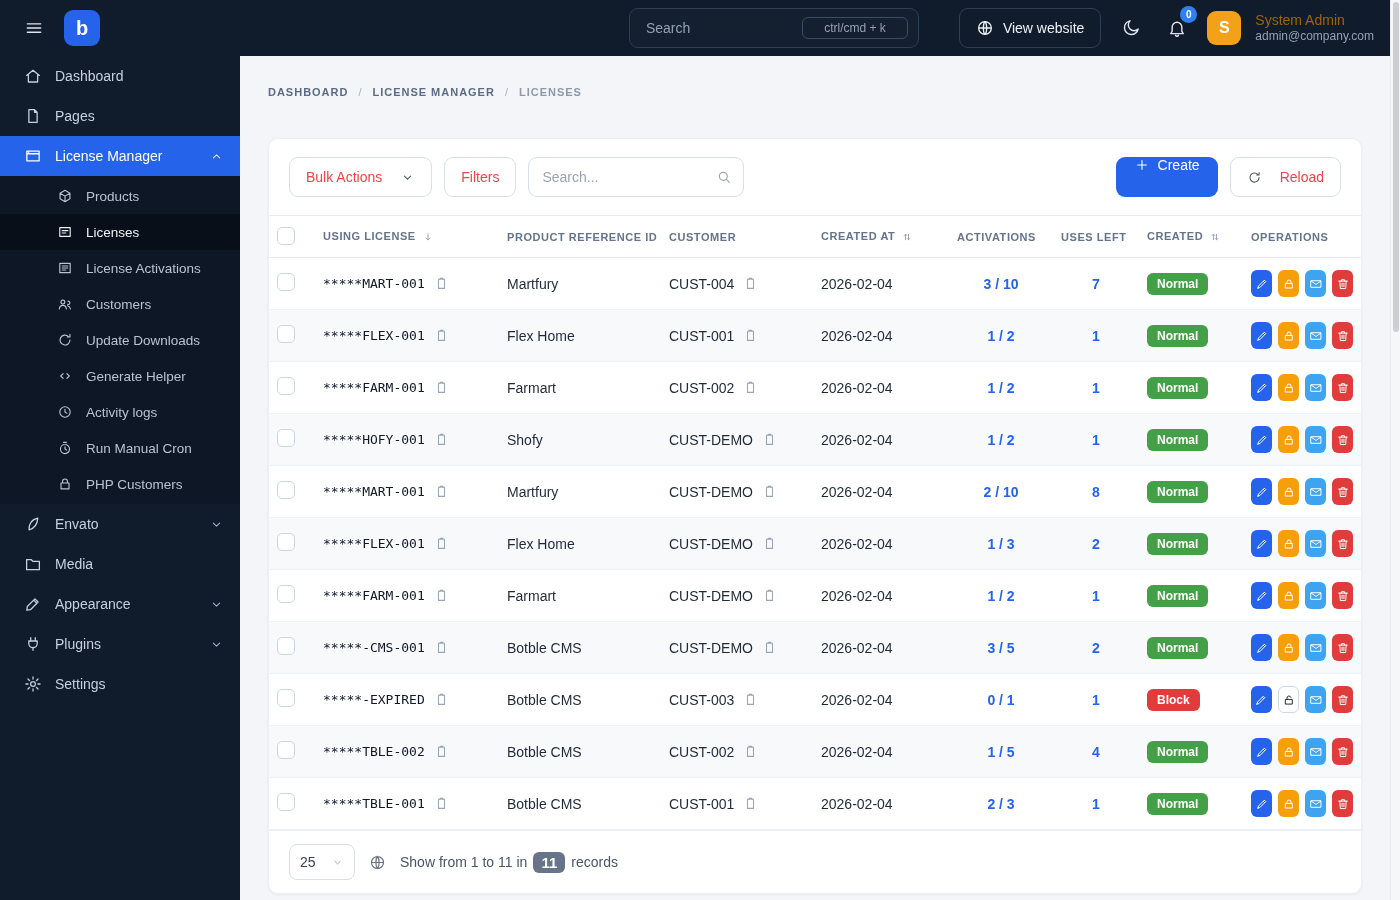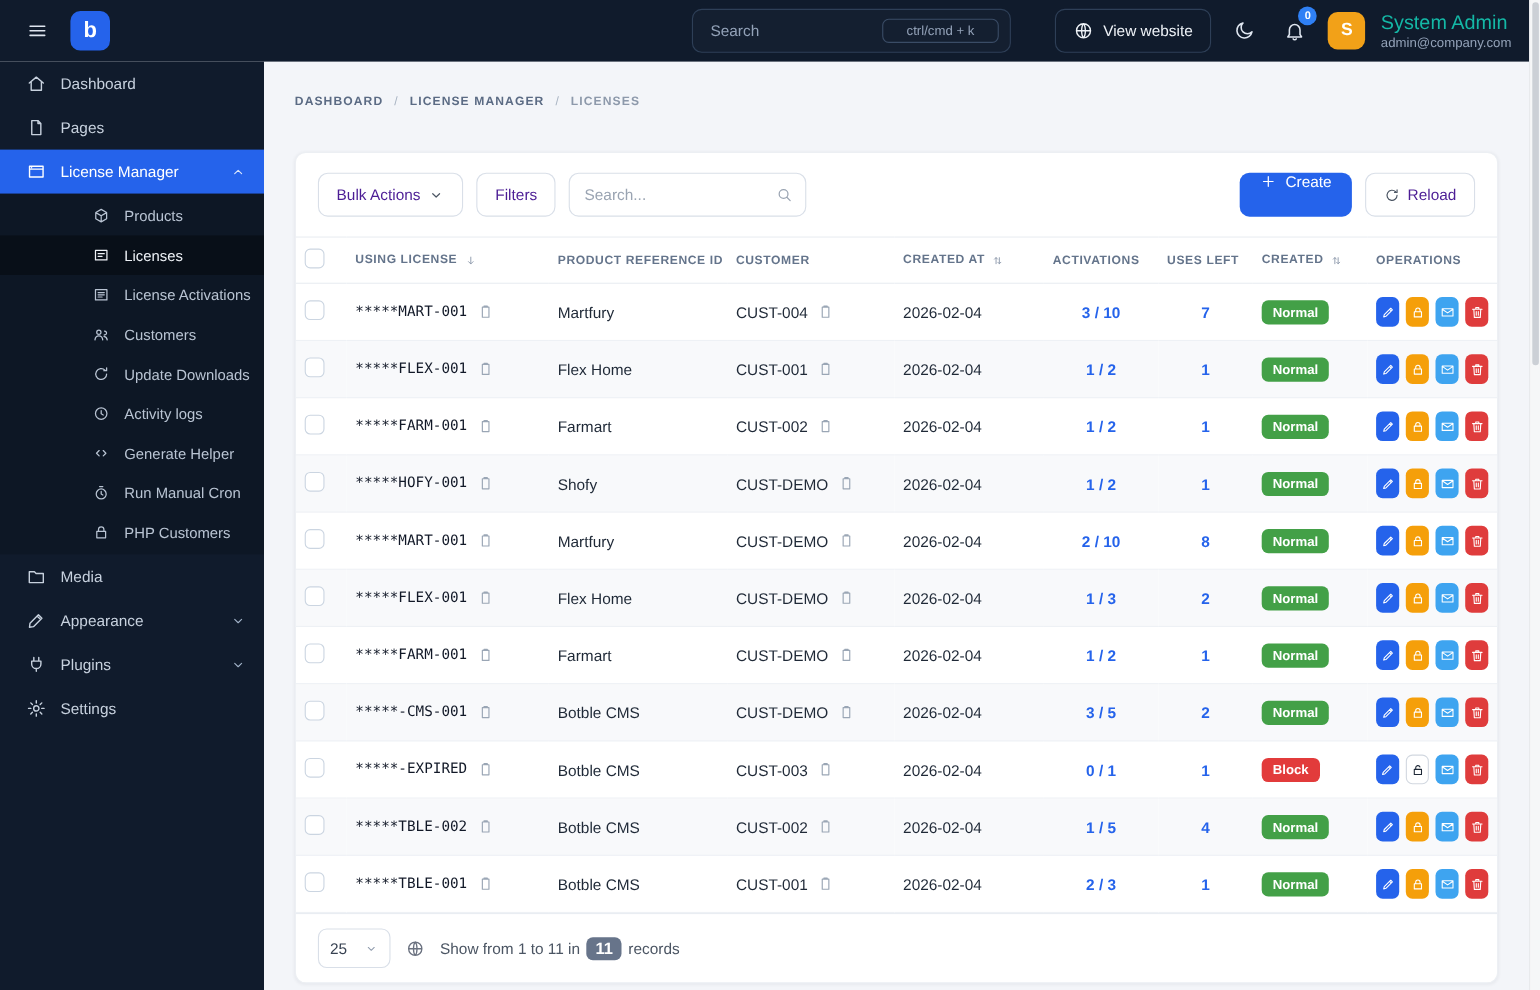--- a/index.html
+++ b/index.html
@@ -30,47 +30,47 @@
   .top-search input::placeholder{color:#93a2b8}
   .kbd{border:1px solid #3a4c66;color:#93a2b8;font-size:12px;border-radius:6px;padding:3px 21px;white-space:nowrap}
   .top-btn{height:40px;border:1px solid #2e3f57;border-radius:9px;background:transparent;color:#eef2f7;font-size:14px;
            display:flex;align-items:center;gap:9px;padding:0 16px;cursor:pointer}
   .top-btn .ic svg{width:18px;height:18px}
   .bell .notif-badge{position:absolute;top:-6px;right:-4px;background:#2f80f5;color:#fff;font-size:10px;min-width:17px;height:17px;
            border-radius:9px;display:flex;align-items:center;justify-content:center;font-weight:700;padding:0 4px}
   .avatar{width:34px;height:34px;border-radius:9px;background:var(--orange);color:#fff;font-weight:700;font-size:16px;
           display:flex;align-items:center;justify-content:center;cursor:pointer}
   .user-info{line-height:1.3;cursor:pointer}
-  .user-name{color:#14b8a6;font-size:18px}
+  .user-name{color:#a16207;font-size:14px}
   .user-email{color:#93a2b8;font-size:12px}
 
   
   .sidebar{position:absolute;top:56px;left:0;bottom:0;width:240px;background:var(--dark);overflow:hidden}
   .side-item{height:40px;display:flex;align-items:center;gap:13px;padding:0 16px 0 24px;color:#c7d1de;font-size:14px;cursor:pointer;white-space:nowrap}
   .side-item .ic svg{width:18px;height:18px}
   .side-item .chev{margin-left:auto}
   .side-item .chev svg{width:15px;height:15px;color:#9fb0c6}
   .side-item.active{background:var(--blue);color:#fff}
   .side-item.active .chev svg{color:#dbe6fb}
   .submenu{background:rgba(0,0,0,0.14);padding:2px 0}
-  .side-item.sub{height:36px;padding-left:84px;font-size:13.5px;color:#b9c4d3}
+  .side-item.sub{height:36px;padding-left:57px;font-size:13.5px;color:#b9c4d3}
   .side-item.sub .ic svg{width:16px;height:16px}
   .side-item.sub.sel{background:rgba(0,0,0,0.35);color:#eef2f7}
 
   
   .main{position:absolute;left:240px;top:56px;right:10px;bottom:0;padding:30px 28px 0;overflow:hidden}
   .breadcrumb{display:flex;align-items:center;gap:10px;font-size:11px;font-weight:700;letter-spacing:.09em;color:#5b6b84;margin-bottom:40px}
   .breadcrumb a{color:#5b6b84;text-decoration:none;cursor:pointer}
   .breadcrumb .sep{color:#a8b3c2;font-weight:400}
   .breadcrumb .crumb-current{color:#8d99ab}
 
   .card{background:#fff;border-radius:10px;border:1px solid #eceff3;box-shadow:0 1px 3px rgba(16,24,40,.05)}
   .toolbar{display:flex;align-items:center;gap:12px;padding:18px 20px}
-  .btn-white{height:40px;border:1px solid #d9dfe8;background:#fff;border-radius:9px;font-size:14px;font-weight:500;color:#4c1d95;
-             display:inline-flex;align-items:center;gap:7px;padding:0 16px;cursor:pointer}
+  .btn-white{height:40px;border:1px solid #d9dfe8;background:#fff;border-radius:9px;font-size:14px;font-weight:500;color:#ef4444;
+             display:inline-flex;align-items:center;gap:18px;padding:0 16px;cursor:pointer}
   .btn-white .ic{color:#4b5563;display:inline-flex}
   .btn-white .ic svg{width:15px;height:15px}
   .tbl-search{position:relative;width:216px}
   .tbl-search input{width:100%;height:40px;border:1px solid #d9dfe8;border-radius:9px;padding:0 56px 0 13px;font-size:14px;
              font-family:inherit;color:#111827;outline:none}
   .tbl-search input::placeholder{color:#9aa4b2}
   .tbl-search .ic{position:absolute;right:12px;top:12px;color:#9aa4b2}
   .tbl-search .ic svg{width:16px;height:16px}
   .spacer{flex:1}
   .btn-primary{height:40px;background:var(--blue);border:none;color:#fff;border-radius:9px;font-size:14px;font-weight:500;
@@ -249,49 +249,62 @@
           <span class="ic">
             <svg viewBox="0 0 24 24" fill="none" stroke="currentColor" stroke-width="1.7" stroke-linecap="round" stroke-linejoin="round">
               <path d="M19.4 12a7.4 7.4 0 1 1-2.2-5.2M19.4 3.6v3.9h-3.9"></path>
             </svg>
           </span>
           <span class="lbl">Update Downloads</span>
         </div>
         <div class="side-item sub">
           <span class="ic">
             <svg viewBox="0 0 24 24" fill="none" stroke="currentColor" stroke-width="1.7" stroke-linecap="round" stroke-linejoin="round">
+              <path d="M9.2 8.4 5.6 12l3.6 3.6M14.8 8.4 18.4 12l-3.6 3.6"></path>
+            </svg>
+          </span>
+          <span class="lbl">Generate Helper</span>
+        </div>
+        <div class="side-item sub">
+          <span class="ic">
+            <svg viewBox="0 0 24 24" fill="none" stroke="currentColor" stroke-width="1.7" stroke-linecap="round" stroke-linejoin="round">
               <path d="M12 4.2a7.8 7.8 0 1 0 0 15.6a7.8 7.8 0 1 0 0-15.6M12 8v4.2l2.8 1.7"></path>
             </svg>
           </span>
           <span class="lbl">Activity logs</span>
         </div>
         <div class="side-item sub">
           <span class="ic">
             <svg viewBox="0 0 24 24" fill="none" stroke="currentColor" stroke-width="1.7" stroke-linecap="round" stroke-linejoin="round">
-              <path d="M9.2 8.4 5.6 12l3.6 3.6M14.8 8.4 18.4 12l-3.6 3.6"></path>
-            </svg>
-          </span>
-          <span class="lbl">Generate Helper</span>
-        </div>
-        <div class="side-item sub">
-          <span class="ic">
-            <svg viewBox="0 0 24 24" fill="none" stroke="currentColor" stroke-width="1.7" stroke-linecap="round" stroke-linejoin="round">
               <path d="M12 6.8a6.8 6.8 0 1 0 0 13.6a6.8 6.8 0 1 0 0-13.6M12 10.2v3.4l2.3 1.4M9.8 3.5h4.4"></path>
             </svg>
           </span>
           <span class="lbl">Run Manual Cron</span>
         </div>
         <div class="side-item sub">
           <span class="ic">
             <svg viewBox="0 0 24 24" fill="none" stroke="currentColor" stroke-width="1.7" stroke-linecap="round" stroke-linejoin="round">
               <path d="M8.3 10.5V8.2a3.7 3.7 0 0 1 7.4 0v2.3M6 10.5h12v8.8H6z"></path>
             </svg>
           </span>
           <span class="lbl">PHP Customers</span>
         </div>
+      </div>
+      <div class="side-item">
+        <span class="ic">
+          <svg viewBox="0 0 24 24" fill="none" stroke="currentColor" stroke-width="1.7" stroke-linecap="round" stroke-linejoin="round">
+            <path d="M6.8 19.8C6.2 12.4 10.2 5.8 18.4 4.2c-.6 8.2-4 13.6-11.6 15.6z"></path>
+          </svg>
+        </span>
+        <span class="lbl">Envato</span>
+        <span class="ic chev">
+          <svg viewBox="0 0 24 24" fill="none" stroke="currentColor" stroke-width="1.7" stroke-linecap="round" stroke-linejoin="round">
+            <path d="M7 9.8l5 4.8 5-4.8"></path>
+          </svg>
+        </span>
       </div>
       <div class="side-item">
         <span class="ic">
           <svg viewBox="0 0 24 24" fill="none" stroke="currentColor" stroke-width="1.7" stroke-linecap="round" stroke-linejoin="round">
             <path d="M3.5 6.3h6.2l2 2.1h8.8v11.1H3.5z"></path>
           </svg>
         </span>
         <span class="lbl">Media</span>
       </div>
       <div class="side-item">

